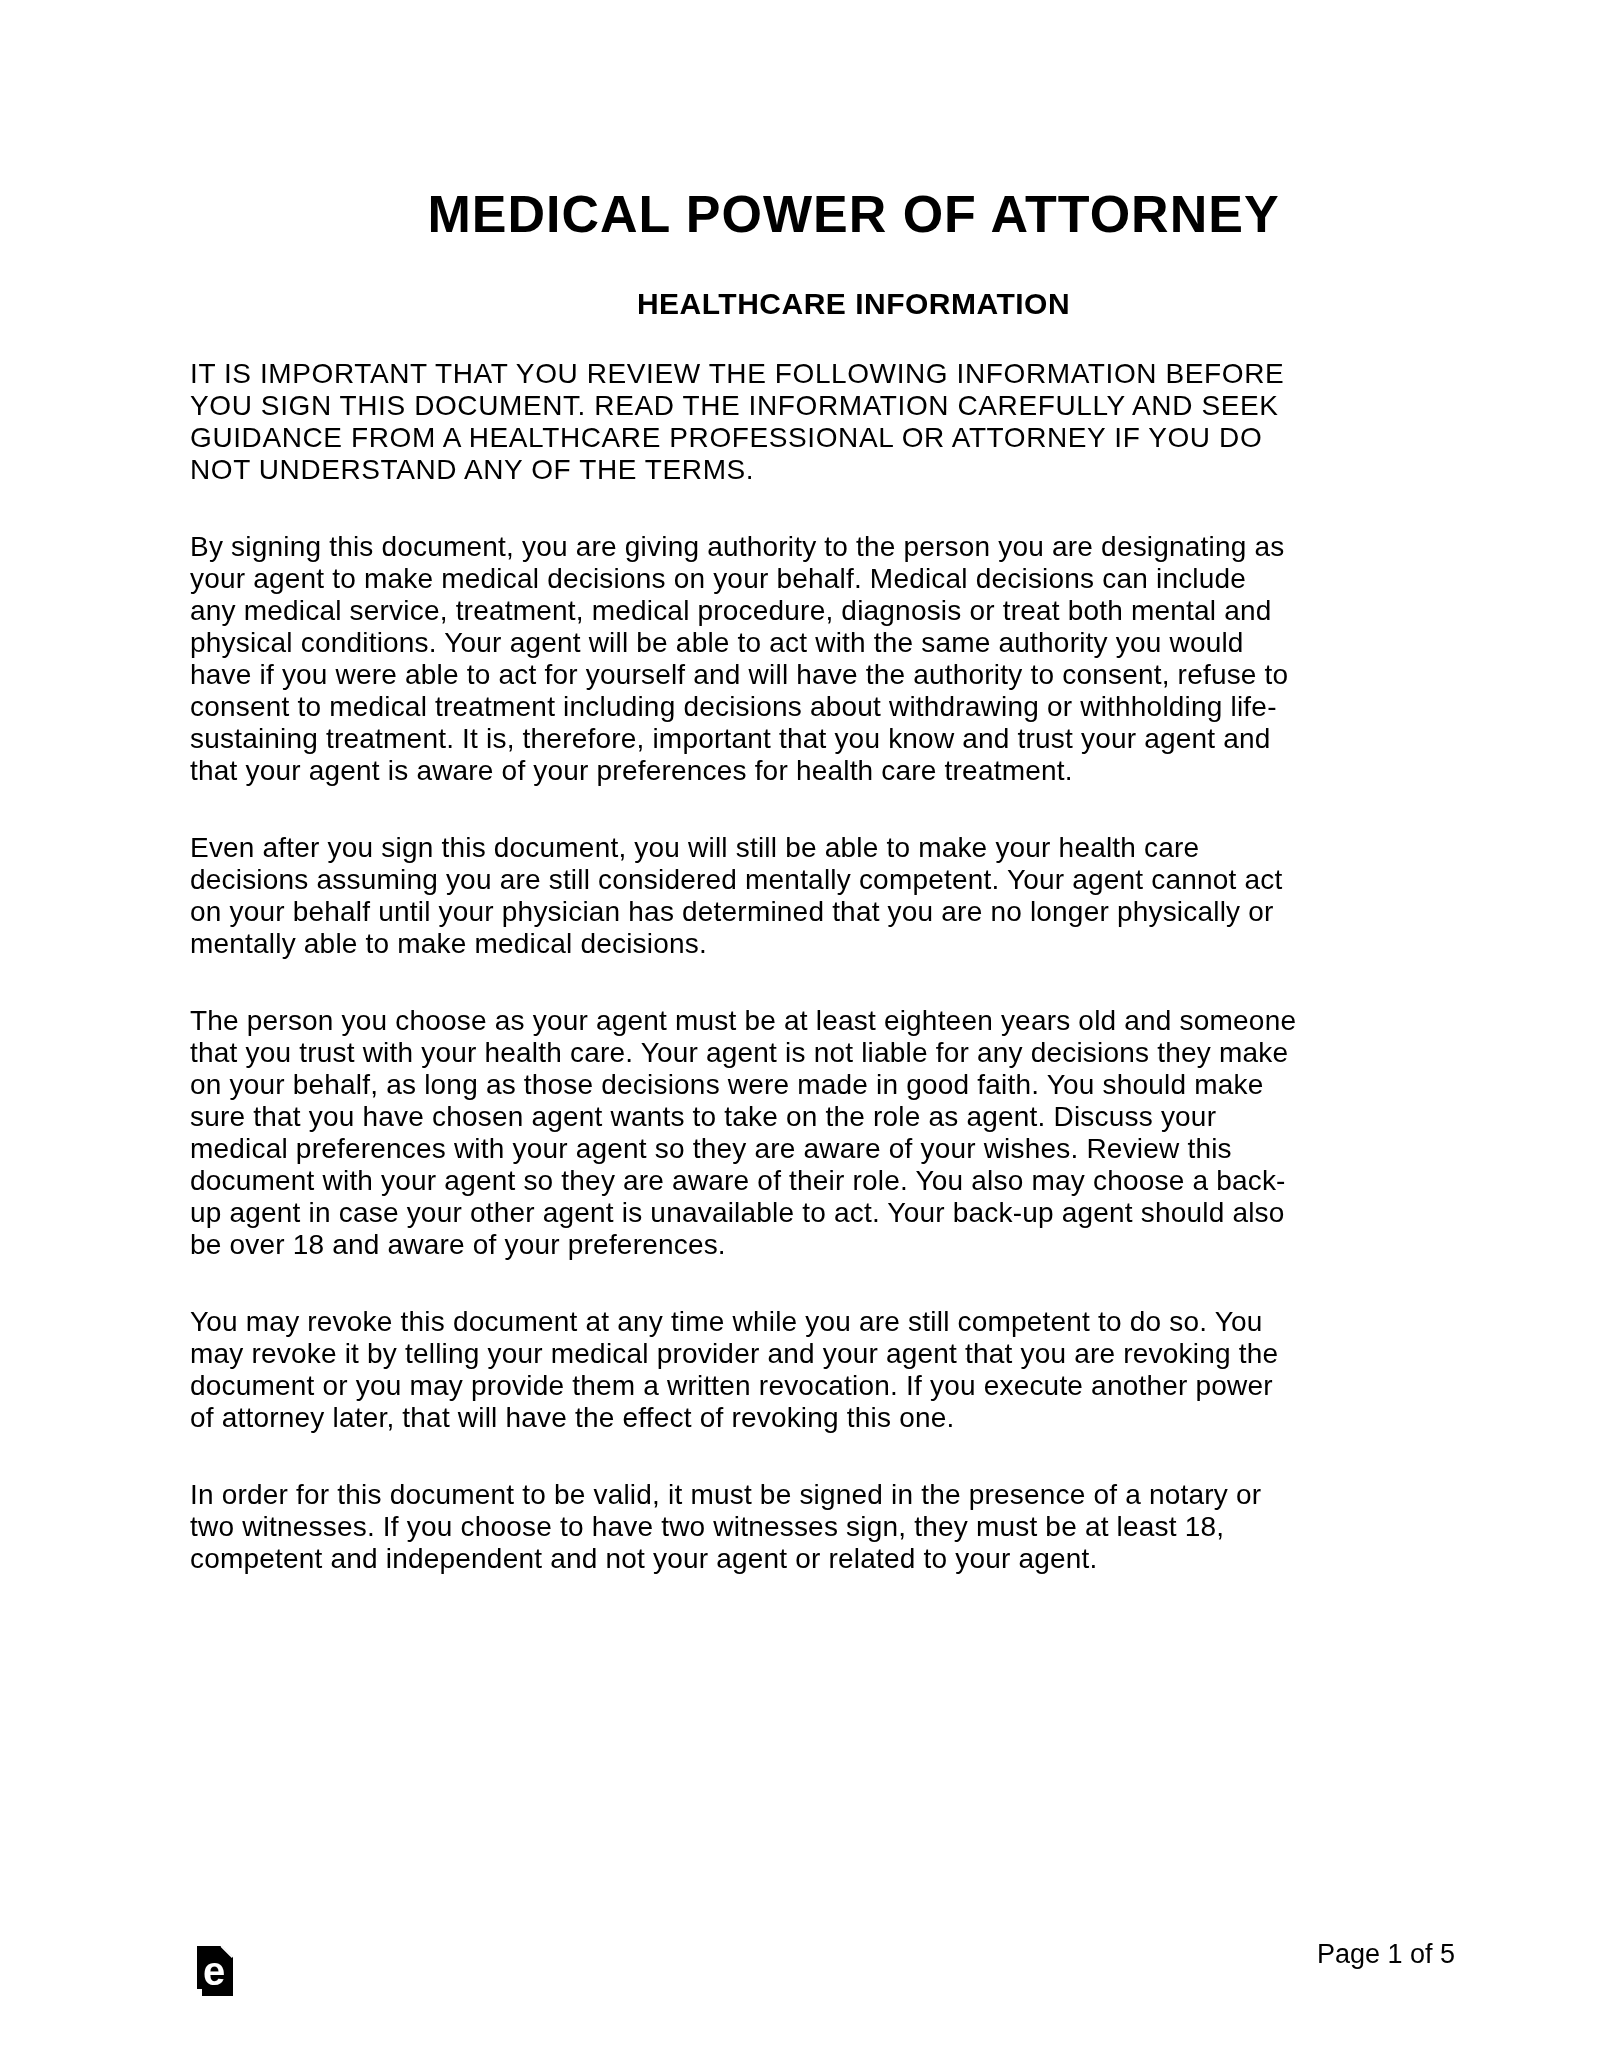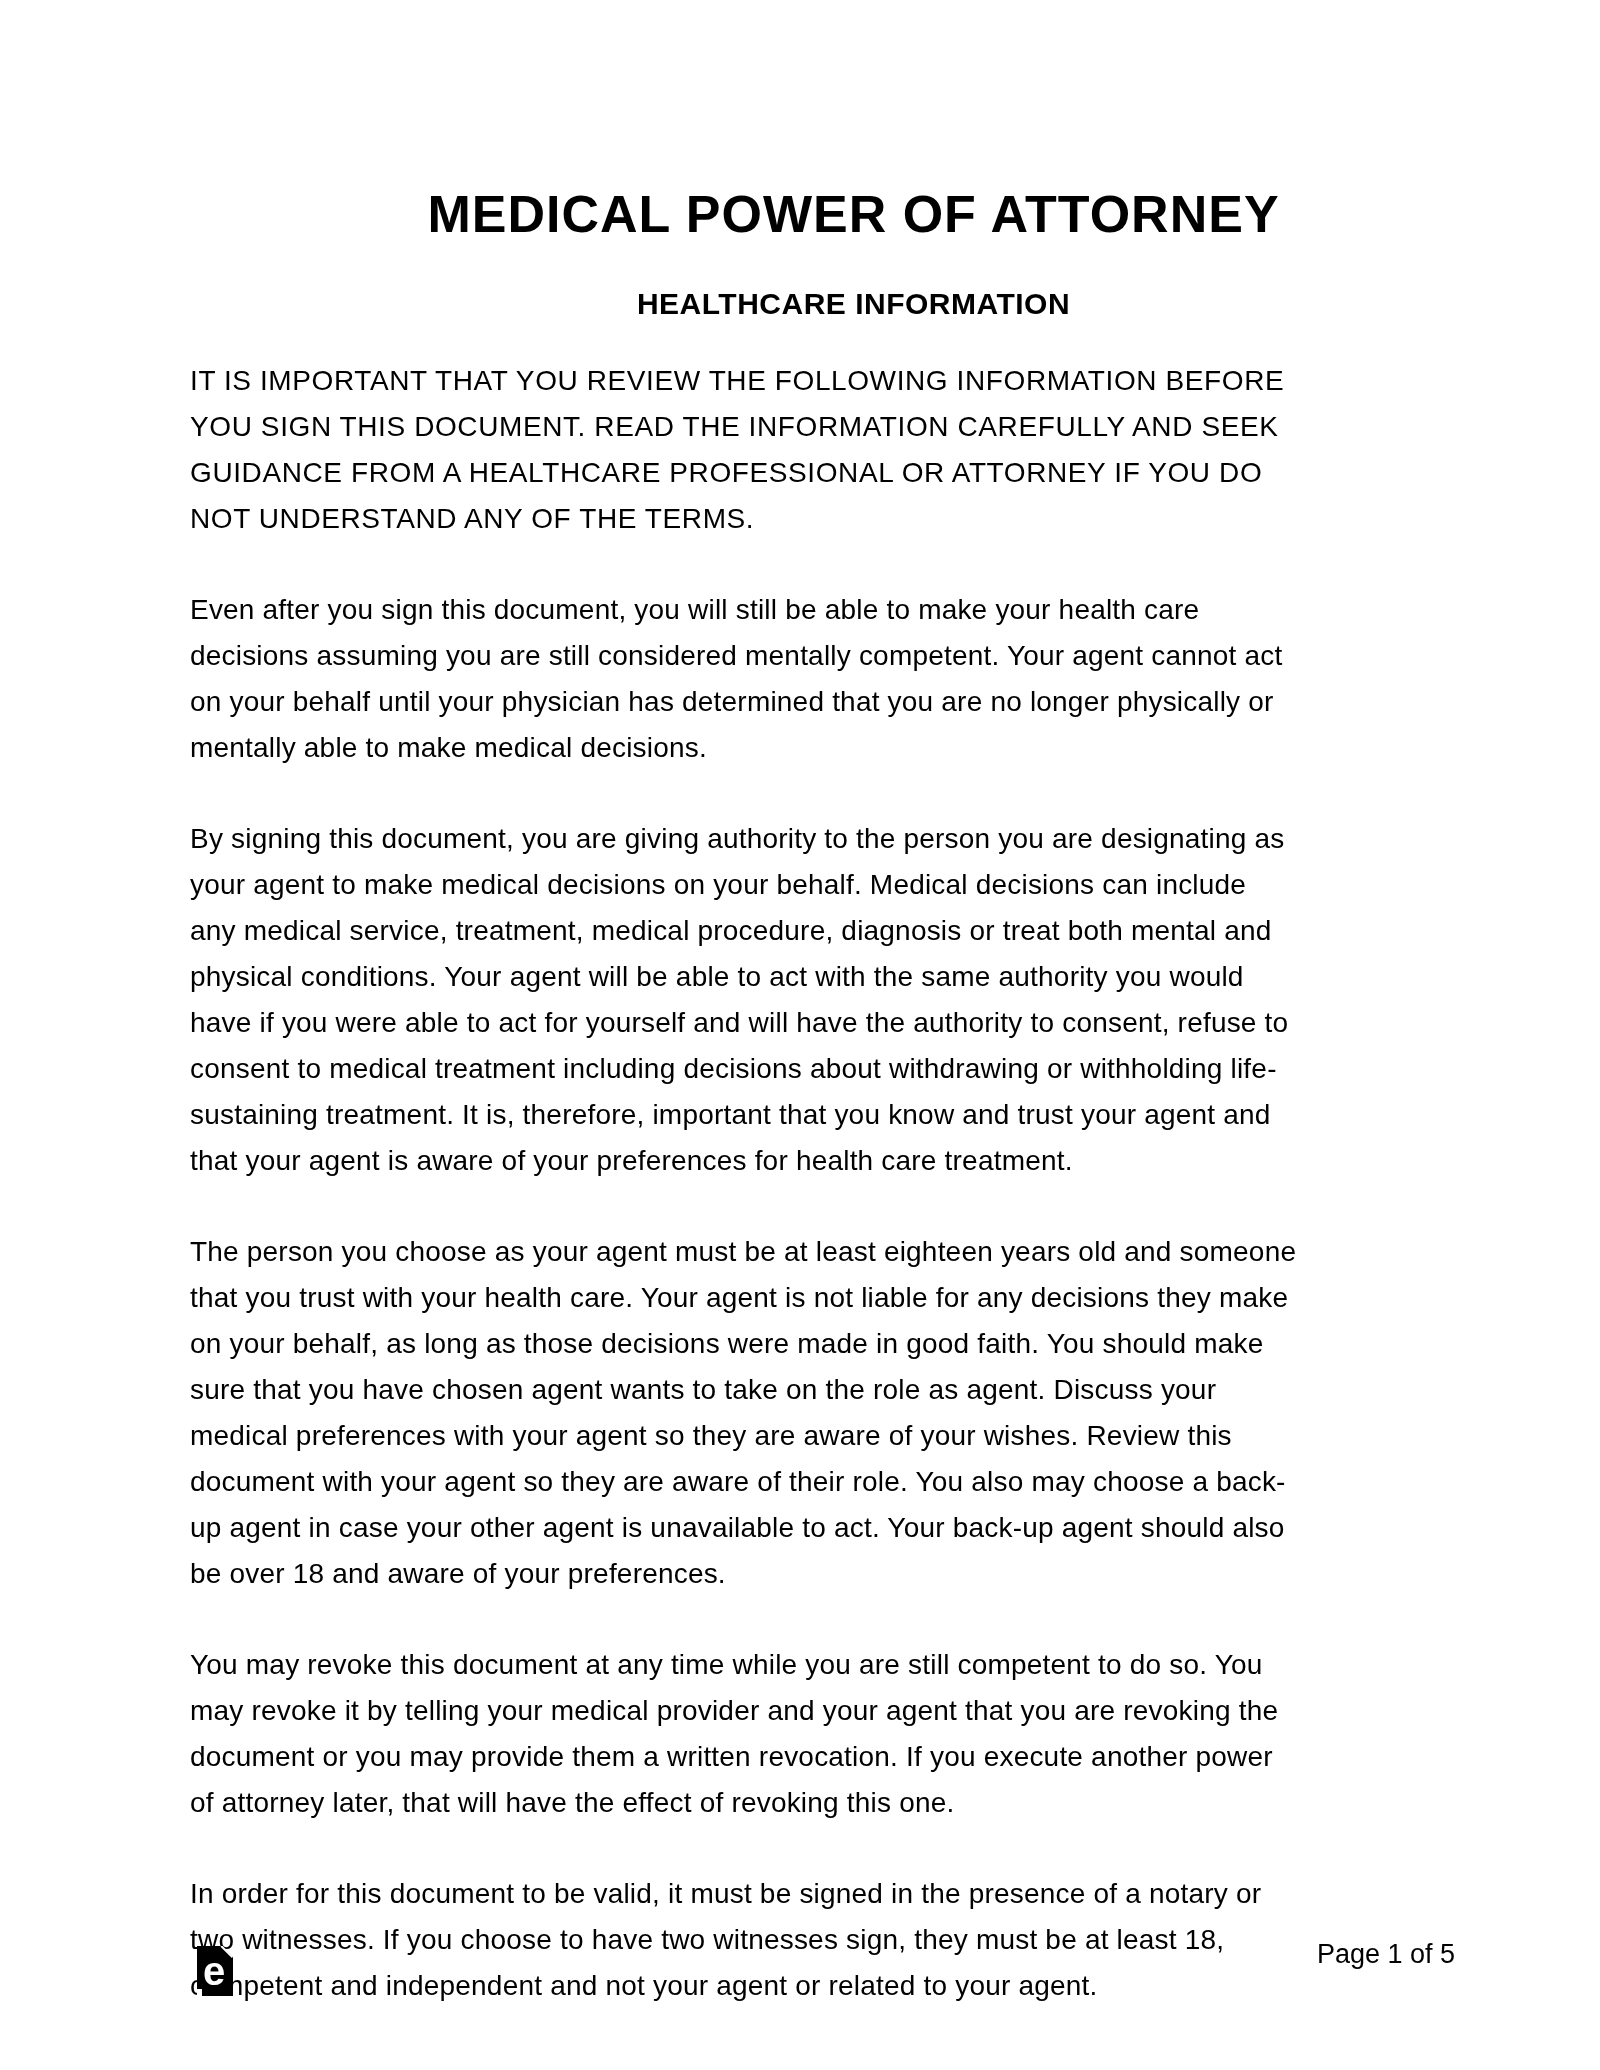--- a/index.html
+++ b/index.html
@@ -35,21 +35,21 @@
     margin: 48px 0 0 0;
     font-size: 30px;
     line-height: 31px;
     font-weight: 800;
     letter-spacing: 0.5px;
     text-align: center;
   }
   .para {
     margin: 45px 0 0 0;
     font-size: 28px;
-    line-height: 46px;
+    line-height: 32px;
     font-weight: 400;
     white-space: pre;          
     letter-spacing: 0.2px;
   }
   .para.caps {
     margin-top: 39px;
     letter-spacing: 0.6px;
   }
   .footer-logo {
     position: absolute;
@@ -75,33 +75,33 @@
   <div class="content">
     <h1 class="doc-title">MEDICAL POWER OF ATTORNEY</h1>
 
     <h2 class="doc-subtitle">HEALTHCARE INFORMATION</h2>
 
     <p class="para caps">IT IS IMPORTANT THAT YOU REVIEW THE FOLLOWING INFORMATION BEFORE
 YOU SIGN THIS DOCUMENT. READ THE INFORMATION CAREFULLY AND SEEK
 GUIDANCE FROM A HEALTHCARE PROFESSIONAL OR ATTORNEY IF YOU DO
 NOT UNDERSTAND ANY OF THE TERMS.</p>
 
-    <p class="para">Even after you sign this document, you will still be able to make your health care
-decisions assuming you are still considered mentally competent. Your agent cannot act
-on your behalf until your physician has determined that you are no longer physically or
-mentally able to make medical decisions.</p>
-
     <p class="para">By signing this document, you are giving authority to the person you are designating as
 your agent to make medical decisions on your behalf. Medical decisions can include
 any medical service, treatment, medical procedure, diagnosis or treat both mental and
 physical conditions. Your agent will be able to act with the same authority you would
 have if you were able to act for yourself and will have the authority to consent, refuse to
 consent to medical treatment including decisions about withdrawing or withholding life-
 sustaining treatment. It is, therefore, important that you know and trust your agent and
 that your agent is aware of your preferences for health care treatment.</p>
+
+    <p class="para">Even after you sign this document, you will still be able to make your health care
+decisions assuming you are still considered mentally competent. Your agent cannot act
+on your behalf until your physician has determined that you are no longer physically or
+mentally able to make medical decisions.</p>
 
     <p class="para">The person you choose as your agent must be at least eighteen years old and someone
 that you trust with your health care. Your agent is not liable for any decisions they make
 on your behalf, as long as those decisions were made in good faith. You should make
 sure that you have chosen agent wants to take on the role as agent. Discuss your
 medical preferences with your agent so they are aware of your wishes. Review this
 document with your agent so they are aware of their role. You also may choose a back-
 up agent in case your other agent is unavailable to act. Your back-up agent should also
 be over 18 and aware of your preferences.</p>
 

